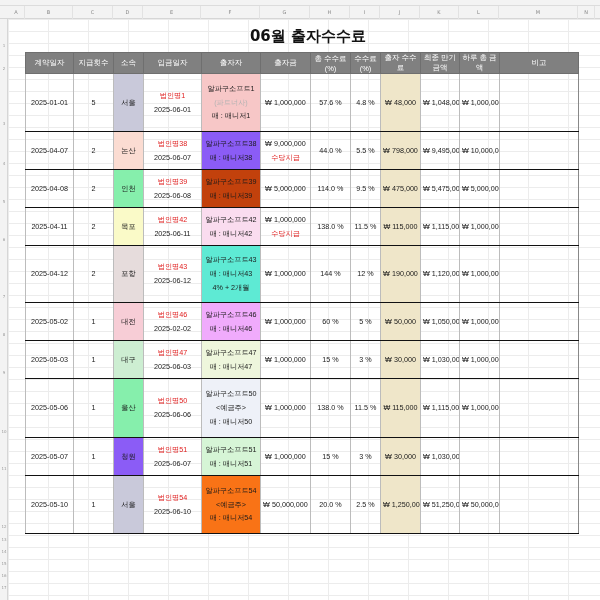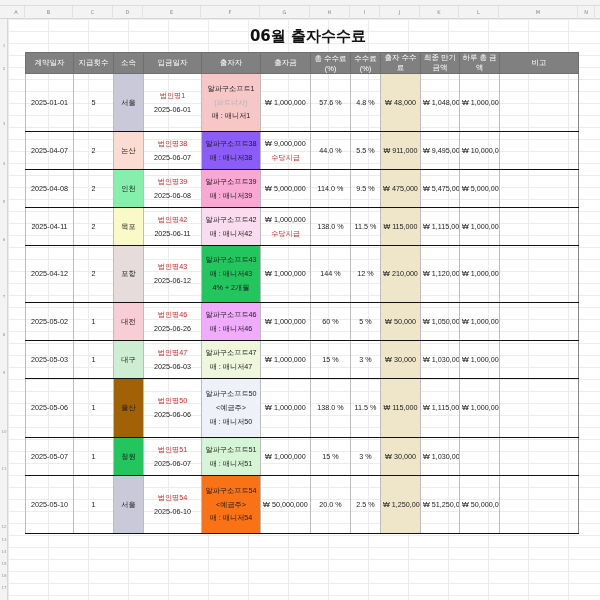--- a/index.html
+++ b/index.html
@@ -140,34 +140,34 @@
         <td style="background:#8b5cf6">
           <div>알파구소프트38</div>
           <div>매 : 매니저38</div>
         </td>
         <td>
           <div>₩ 9,000,000</div>
           <div class="red">수당지급</div>
         </td>
         <td>44.0 %</td>
         <td>5.5 %</td>
-        <td class="fee">₩ 911,000</td>
+        <td class="fee">₩ 798,000</td>
         <td>₩ 9,495,000</td>
         <td>₩ 10,000,000</td>
         <td class="outer-right"></td>
       </tr>
       <tr class="data" style="height: 38px;">
         <td>2025-04-08</td>
         <td>2</td>
         <td style="background:#86efac">인천</td>
         <td>
           <div class="red">법인명39</div>
           <div>2025-06-08</div>
         </td>
-        <td style="background:#f9a8d4">
+        <td style="background:#c2410c">
           <div>알파구소프트39</div>
           <div>매 : 매니저39</div>
         </td>
         <td>
           <div>₩ 5,000,000</div>
         </td>
         <td>114.0 %</td>
         <td>9.5 %</td>
         <td class="fee">₩ 475,000</td>
         <td>₩ 5,475,000</td>
@@ -198,42 +198,42 @@
         <td class="outer-right"></td>
       </tr>
       <tr class="data" style="height: 57px;">
         <td>2025-04-12</td>
         <td>2</td>
         <td style="background:#e6dcdc">포항</td>
         <td>
           <div class="red">법인명43</div>
           <div>2025-06-12</div>
         </td>
-        <td style="background:#22c55e">
+        <td style="background:#5eead4">
           <div>알파구소프트43</div>
           <div>매 : 매니저43</div>
           <div>4% + 2개월</div>
         </td>
         <td>
           <div>₩ 1,000,000</div>
         </td>
         <td>144 %</td>
         <td>12 %</td>
-        <td class="fee">₩ 210,000</td>
+        <td class="fee">₩ 190,000</td>
         <td>₩ 1,120,000</td>
         <td>₩ 1,000,000</td>
         <td class="outer-right"></td>
       </tr>
       <tr class="data" style="height: 38px;">
         <td>2025-05-02</td>
         <td>1</td>
         <td style="background:#f7cdd6">대전</td>
         <td>
           <div class="red">법인명46</div>
-          <div>2025-06-26</div>
+          <div>2025-02-02</div>
         </td>
         <td style="background:#f0abfc">
           <div>알파구소프트46</div>
           <div>매 : 매니저46</div>
         </td>
         <td>
           <div>₩ 1,000,000</div>
         </td>
         <td>60 %</td>
         <td>5 %</td>
@@ -260,21 +260,21 @@
         <td>15 %</td>
         <td>3 %</td>
         <td class="fee">₩ 30,000</td>
         <td>₩ 1,030,000</td>
         <td>₩ 1,000,000</td>
         <td class="outer-right"></td>
       </tr>
       <tr class="data" style="height: 59px;">
         <td>2025-05-06</td>
         <td>1</td>
-        <td style="background:#a16207">울산</td>
+        <td style="background:#86efac">울산</td>
         <td>
           <div class="red">법인명50</div>
           <div>2025-06-06</div>
         </td>
         <td style="background:#eef1f8">
           <div>알파구소프트50</div>
           <div>&lt;예금주&gt;</div>
           <div>매 : 매니저50</div>
         </td>
         <td>
@@ -283,21 +283,21 @@
         <td>138.0 %</td>
         <td>11.5 %</td>
         <td class="fee">₩ 115,000</td>
         <td>₩ 1,115,000</td>
         <td>₩ 1,000,000</td>
         <td class="outer-right"></td>
       </tr>
       <tr class="data" style="height: 38px;">
         <td>2025-05-07</td>
         <td>1</td>
-        <td style="background:#22c55e">청원</td>
+        <td style="background:#8b5cf6">청원</td>
         <td>
           <div class="red">법인명51</div>
           <div>2025-06-07</div>
         </td>
         <td style="background:#d6f5d6">
           <div>알파구소프트51</div>
           <div>매 : 매니저51</div>
         </td>
         <td>
           <div>₩ 1,000,000</div>

